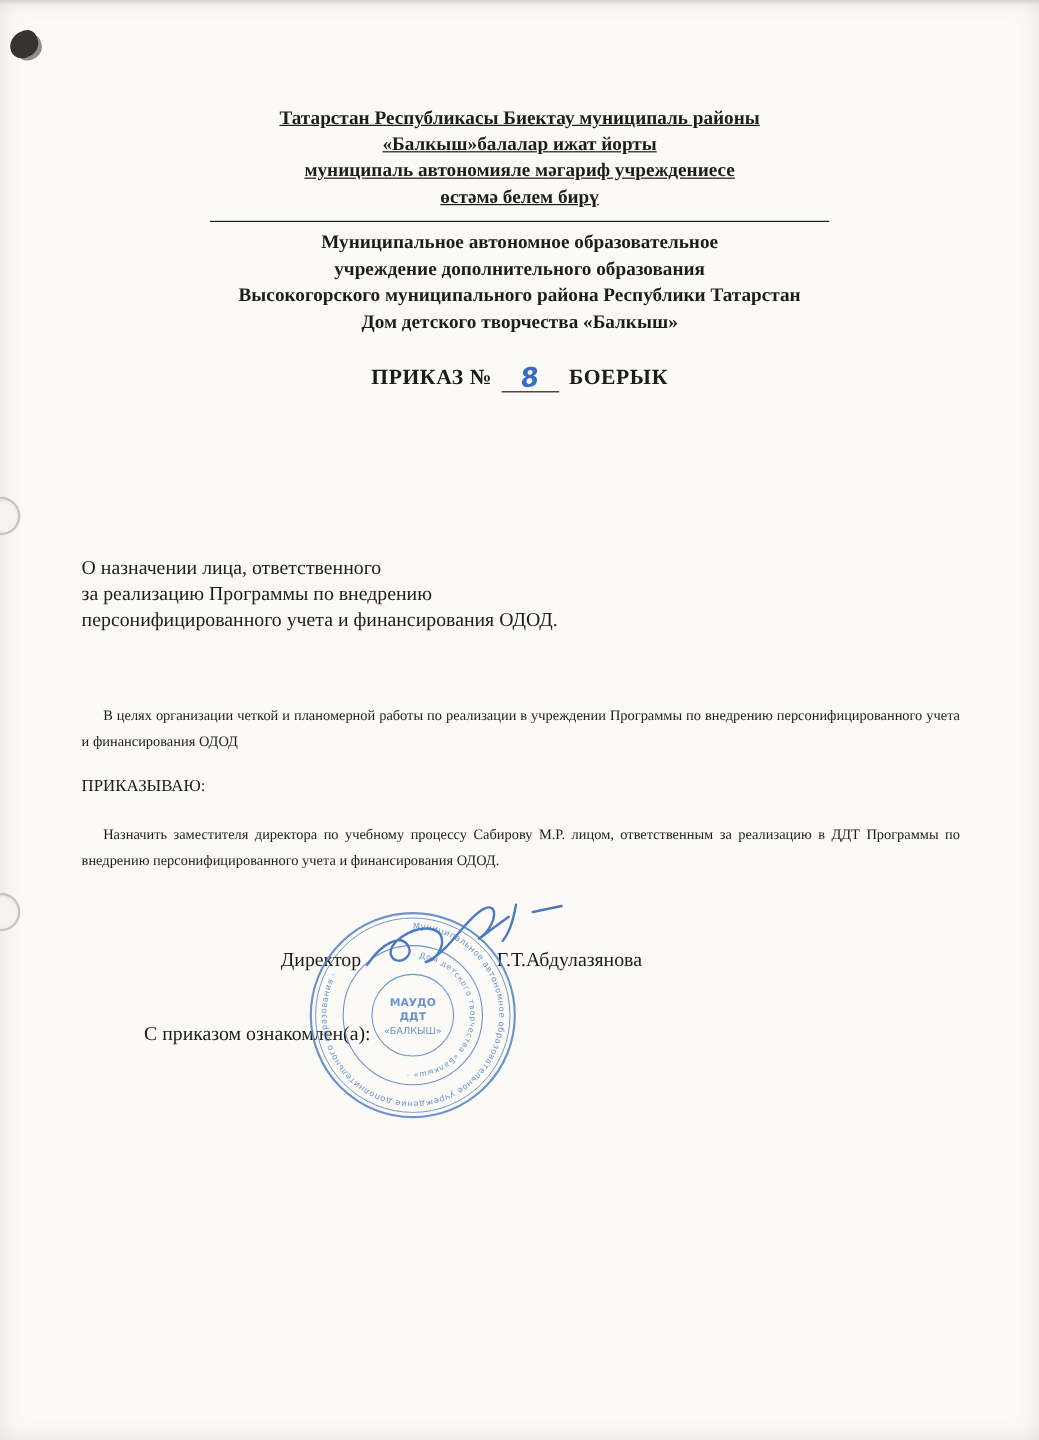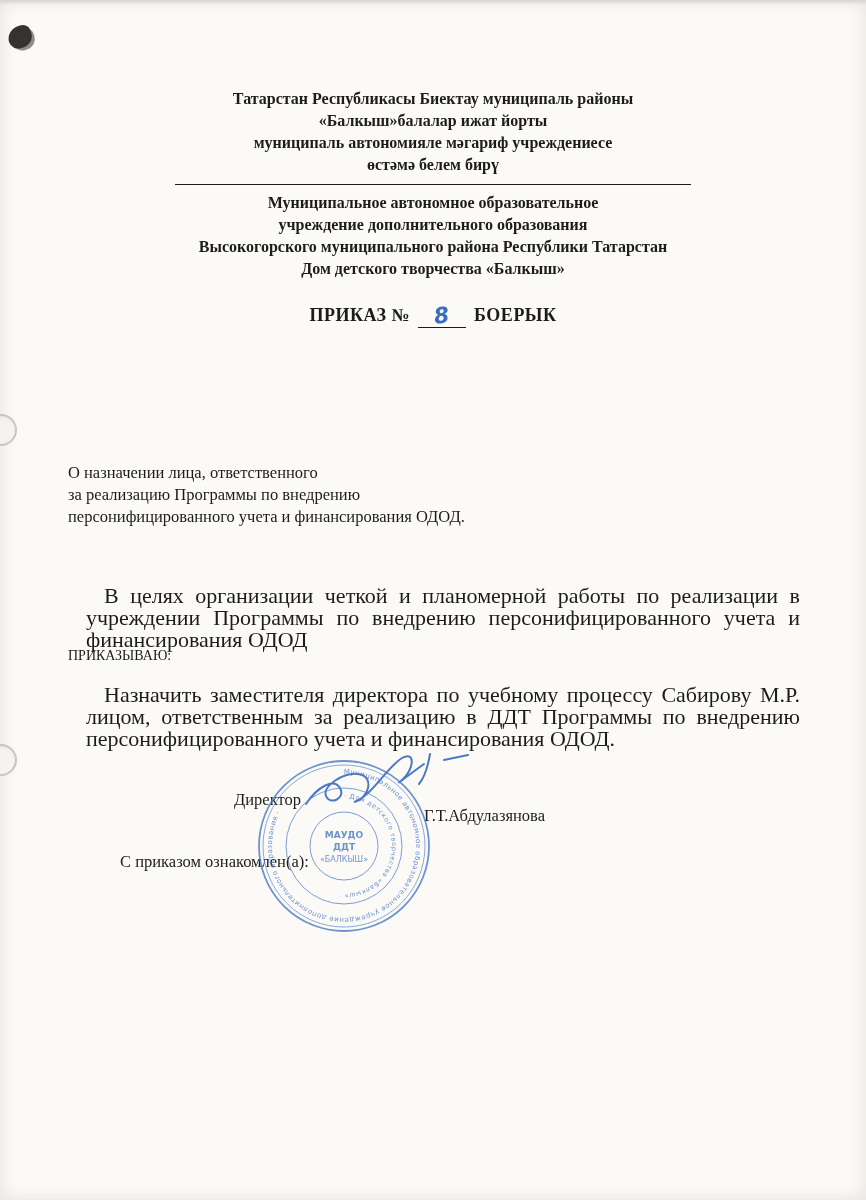--- a/index.html
+++ b/index.html
@@ -18,49 +18,49 @@
   .scan-blob{position:absolute;left:8px;top:26px;width:24px;height:22px;
     background:#34332f;border-radius:62% 38% 55% 45%;transform:rotate(-18deg);
     box-shadow:3px 4px 0 -1px rgba(52,51,47,.55);}
   .hole{position:absolute;left:-15px;width:28px;height:28px;border-radius:50%;
     border:2px solid #c7c6c0;background:#f4f3ef;box-shadow:inset 1px 1px 3px rgba(0,0,0,.08);}
   .hole-1{top:414px;}
   .hole-2{top:744px;}
 
   .center{ text-align:center; }
   .hdr{position:absolute;left:0;right:0;font-weight:bold;font-size:16px;line-height:22px;}
-  .hdr-tatar{top:88px;}
+  .hdr-tatar{top:88px;text-decoration:underline;}
   .hdr-ru{top:192px;}
   .divider{position:absolute;top:184px;left:175px;width:516px;border-top:1.6px solid #1c1c1a;}
 
   .title-line{position:absolute;top:304px;left:0;right:0;text-align:center;
     font-weight:bold;font-size:18px;letter-spacing:.5px;}
   .hw{font-family:"DejaVu Sans",sans-serif;font-style:italic;color:#3a6cc1;}
   .hw-slot{display:inline-block;border-bottom:1.4px solid #1c1c1a;text-align:center;
     vertical-align:bottom;line-height:20px;}
   .title-num{width:48px;margin:0 8px;transform:translateY(2px);}
   .title-num .hw{font-size:22px;display:inline-block;transform:rotate(-8deg);}
 
   .date-line{position:absolute;top:354px;left:68px;font-size:17px;}
   .date-day{width:54px;}
   .date-day .hw{font-size:19px;}
   .date-month{width:112px;margin-right:10px;}
   .date-month .hw{font-size:19px;}
 
   .subject{position:absolute;top:462px;left:68px;font-size:16.5px;line-height:22px;}
 
-  .para{position:absolute;left:86px;right:66px;font-size:22px;line-height:22px;
+  .para{position:absolute;left:68px;right:66px;font-size:12px;line-height:22px;
     text-align:justify;text-indent:18px;}
   .para1{top:585px;}
   .order-word{position:absolute;top:648px;left:68px;font-size:14px;}
   .para2{top:684px;}
 
   .sign-row{position:absolute;top:790px;left:0;right:0;font-size:16.5px;}
   .sign-role{position:absolute;left:234px;}
-  .sign-name{position:absolute;left:424px;margin-top:16px;}
+  .sign-name{position:absolute;left:414px;}
   .ack{position:absolute;top:852px;left:120px;font-size:16.5px;font-family:Liberation Serif, serif;}
 
   .signature-svg{position:absolute;top:742px;left:292px;pointer-events:none;}
   .stamp-svg{position:absolute;top:756px;left:254px;opacity:.82;pointer-events:none;}
   .stamp-svg text, .stamp-svg textPath{fill:#4e7cc6;
     font-family:"DejaVu Sans",sans-serif;}
 </style>
 </head>
 <body>
 

